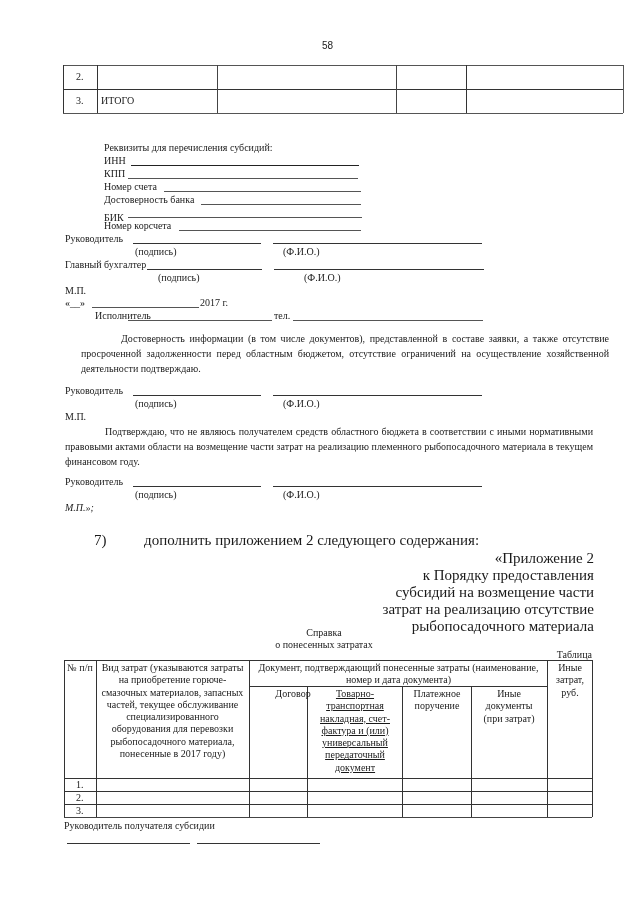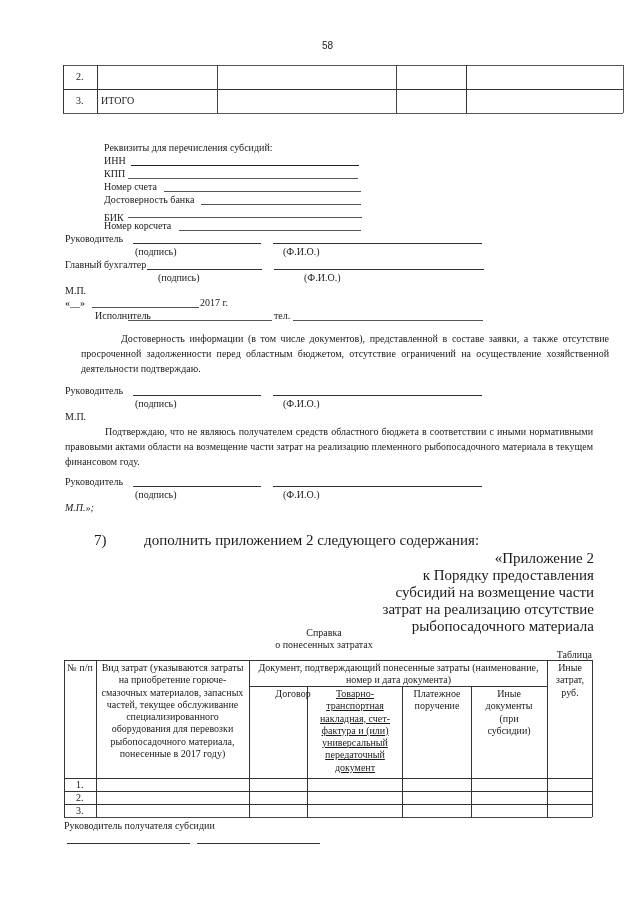--- a/index.html
+++ b/index.html
@@ -138,21 +138,21 @@
   <div class="vl" style="left:471px; top:686px; height:131px;"></div>
   <div class="vl" style="left:547px; top:660px; height:157px;"></div>
   <div class="vl" style="left:592px; top:660px; height:157px;"></div>
 
   <div class="cell" style="left:66px; width:28px; top:662px;">№ п/п</div>
   <div class="cell" style="left:98px; width:149px; top:662px;">Вид затрат (указываются затраты на приобретение горюче-смазочных материалов, запасных частей, текущее обслуживание специализированного оборудования для перевозки рыбопосадочного материала, понесенные в 2017 году)</div>
   <div class="cell" style="left:252px; width:293px; top:662px;">Документ, подтверждающий понесенные затраты (наименование, номер и дата документа)</div>
   <div class="cell" style="left:265px; width:56px; top:688px;">Договор</div>
   <div class="cell" style="left:312px; width:86px; top:688px;text-decoration:underline;">Товарно-транспортная накладная, счет-фактура и (или) универсальный передаточный документ</div>
   <div class="cell" style="left:404px; width:66px; top:688px;">Платежное поручение</div>
-  <div class="cell" style="left:478px; width:62px; top:688px;">Иные документы (при субсидии)</div>
+  <div class="cell" style="left:478px; width:62px; top:688px;">Иные документы (при затрат)</div>
   <div class="cell" style="left:549px; width:42px; top:662px;">Иные затрат, руб.</div>
 
   <div class="abs" style="left:76px; top:779px;">1.</div>
   <div class="abs" style="left:76px; top:792px;">2.</div>
   <div class="abs" style="left:76px; top:805px;">3.</div>
 </div>
 
 <div class="abs" style="left:64px; top:820px;">Руководитель получателя субсидии</div>
 <div class="uline" style="left:67px; width:123px; top:843px;"></div>
 <div class="uline" style="left:197px; width:123px; top:843px;"></div>

